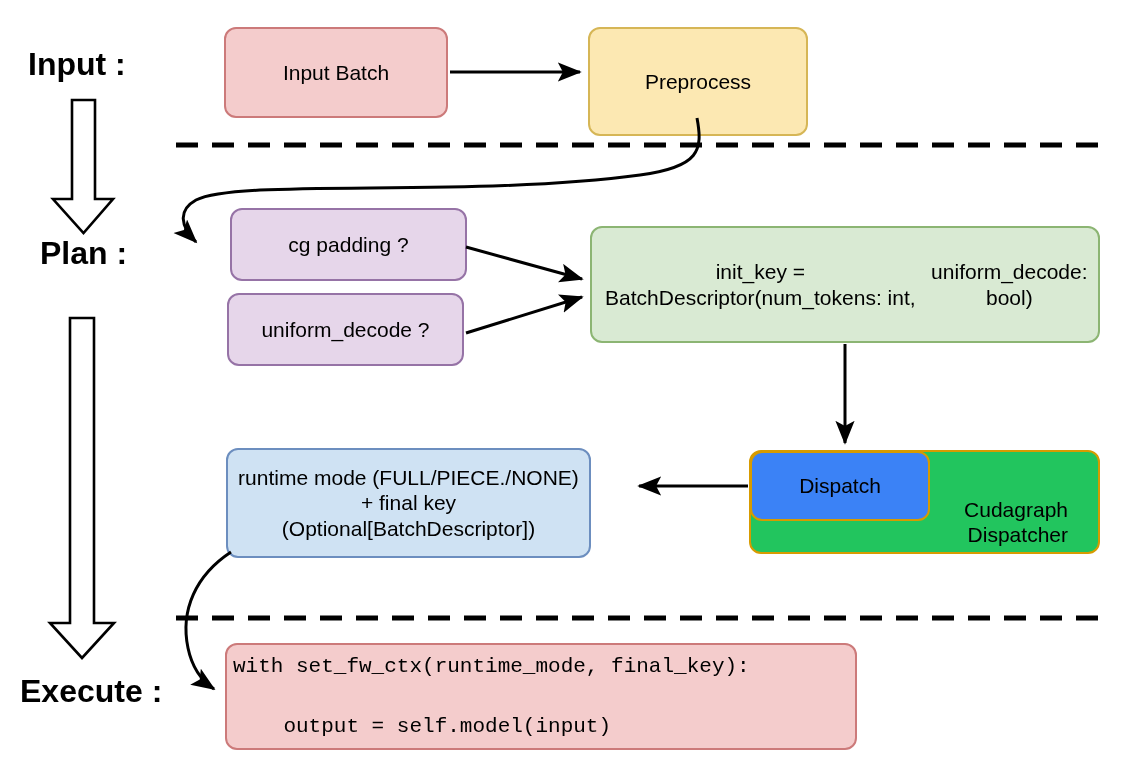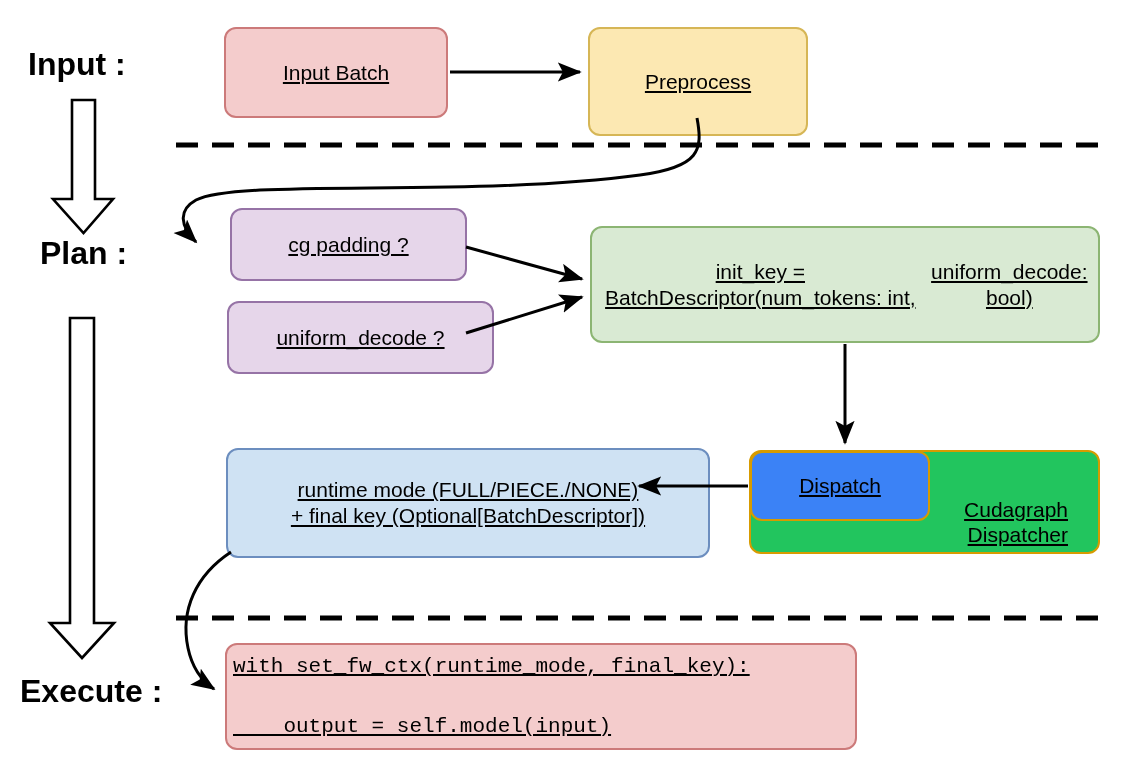--- a/index.html
+++ b/index.html
@@ -34,21 +34,20 @@
     border-style: solid;
     display: flex;
     align-items: center;
     justify-content: center;
     text-align: center;
     font-family: "Liberation Sans", sans-serif;
     font-size: 21px;
     color: #000000;
     line-height: 1.22;
     padding: 4px 4px;
-    text-decoration: underline;
   }
   .node-red {
     background: #f4cccc;
     border-color: #cc7a7a;
   }
   .node-yellow {
     background: #fce8b2;
     border-color: #d6b656;
   }
   .node-purple {
@@ -106,39 +105,39 @@
   </div>
 
   <div class="node node-yellow" style="left:588px; top:27px; width:220px; height:109px;">
     <span>Preprocess</span>
   </div>
 
   <div class="node node-purple" style="left:230px; top:208px; width:237px; height:73px;">
     <span>cg padding ?</span>
   </div>
 
-  <div class="node node-purple" style="left:227px; top:301px; width:267px; height:73px;">
+  <div class="node node-purple" style="left:227px; top:293px; width:237px; height:73px;">
     <span>uniform_decode ?</span>
   </div>
 
   <div class="node node-green" style="left:590px; top:226px; width:510px; height:117px; flex-direction:row;">
     <span>init_key = BatchDescriptor(num_tokens: int,</span>
     <span>uniform_decode: bool)</span>
   </div>
 
   <div class="node node-orange-outer" style="left:749px; top:450px; width:351px; height:104px; justify-content:flex-end; padding-right:26px; flex-direction:column; align-items:flex-end;">
     <span style="margin-right:4px;">Cudagraph</span>
     <span style="margin-right:4px;">Dispatcher</span>
   </div>
 
   <div class="node node-orange-inner" style="left:750px; top:451px; width:180px; height:70px;">
     <span>Dispatch</span>
   </div>
 
-  <div class="node node-blue" style="left:226px; top:448px; width:484px; height:110px; flex-direction:column;text-align:center;">
+  <div class="node node-blue" style="left:226px; top:448px; width:365px; height:110px; flex-direction:column;text-align:center;">
     <span>runtime mode (FULL/PIECE./NONE)</span>
     <span>+ final key (Optional[BatchDescriptor])</span>
   </div>
 
   <div class="node node-red code-node" style="left:225px; top:643px; width:632px; height:107px; flex-direction:column; align-items:flex-start; justify-content:center;">
     <span>with set_fw_ctx(runtime_mode, final_key):</span>
     <span>    output = self.model(input)</span>
   </div>
 
   <svg class="overlay" viewBox="0 0 1142 770" xmlns="http://www.w3.org/2000/svg">

